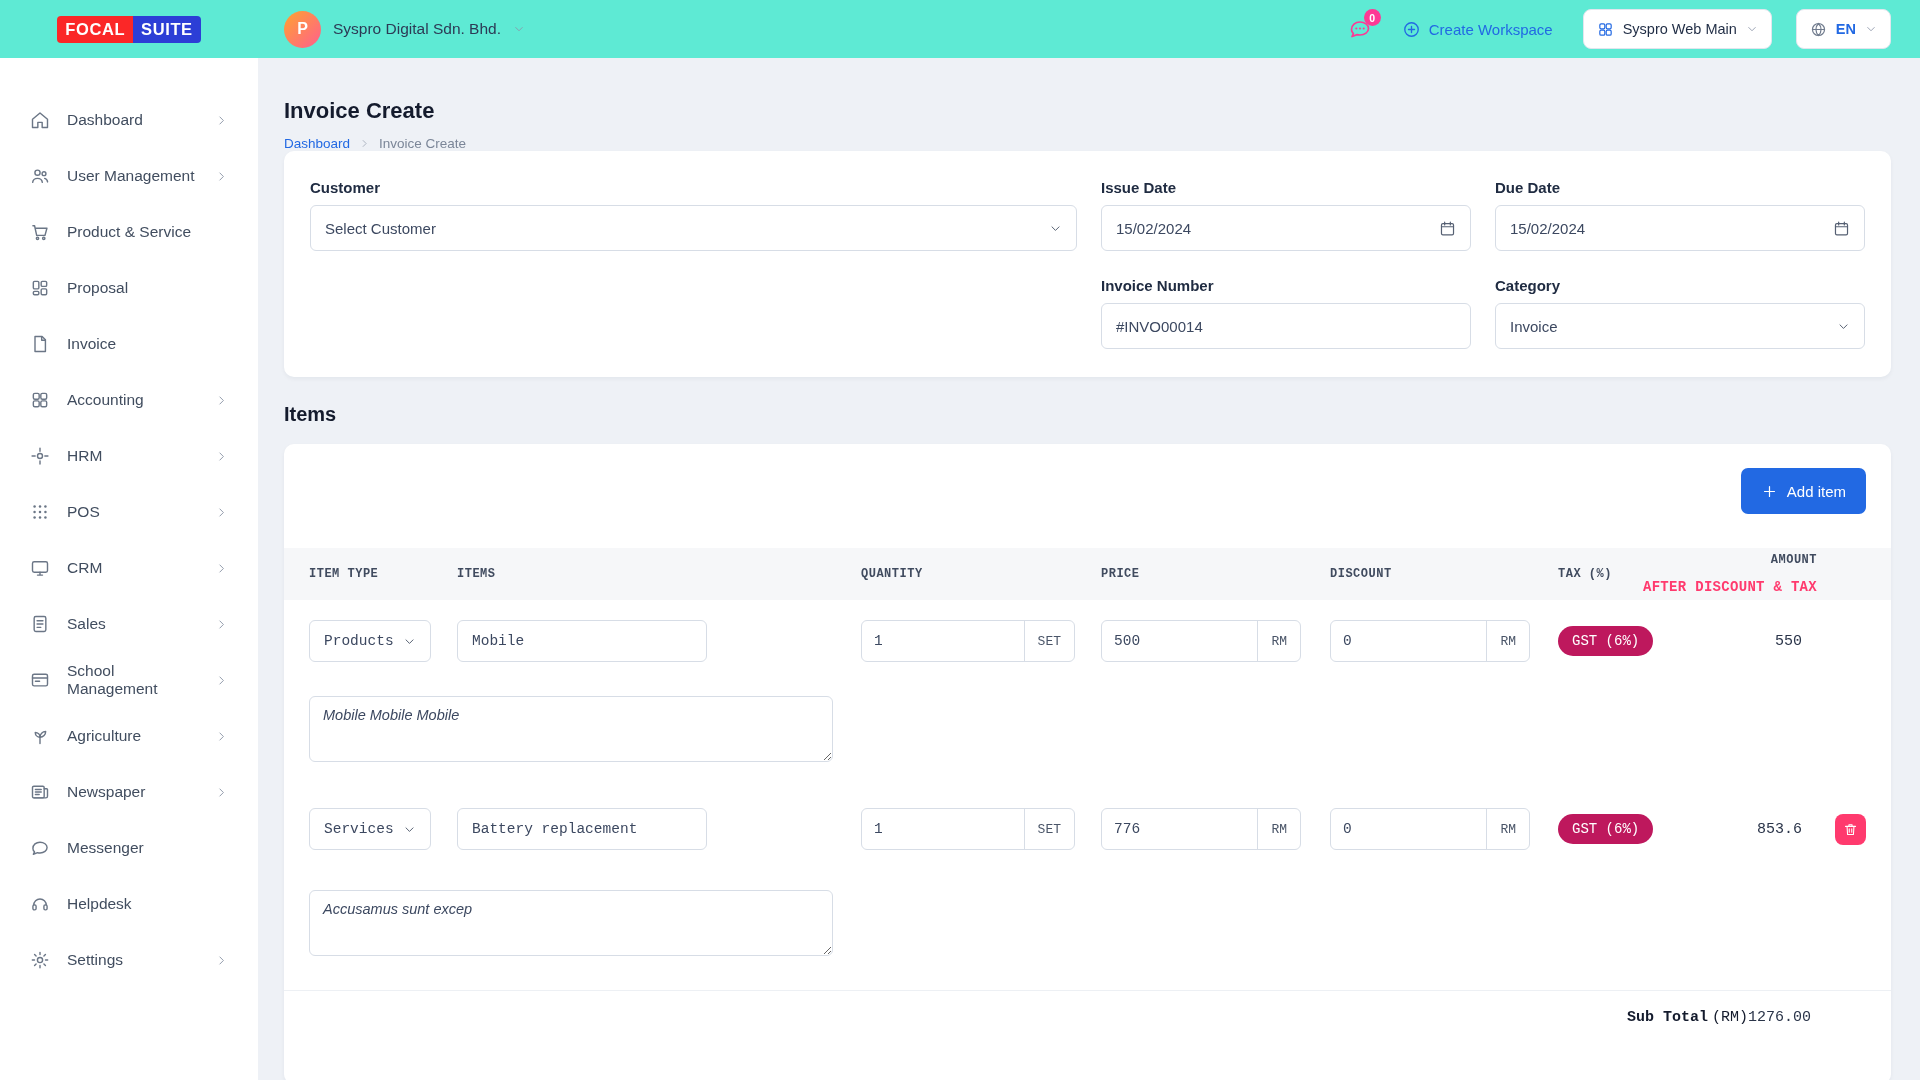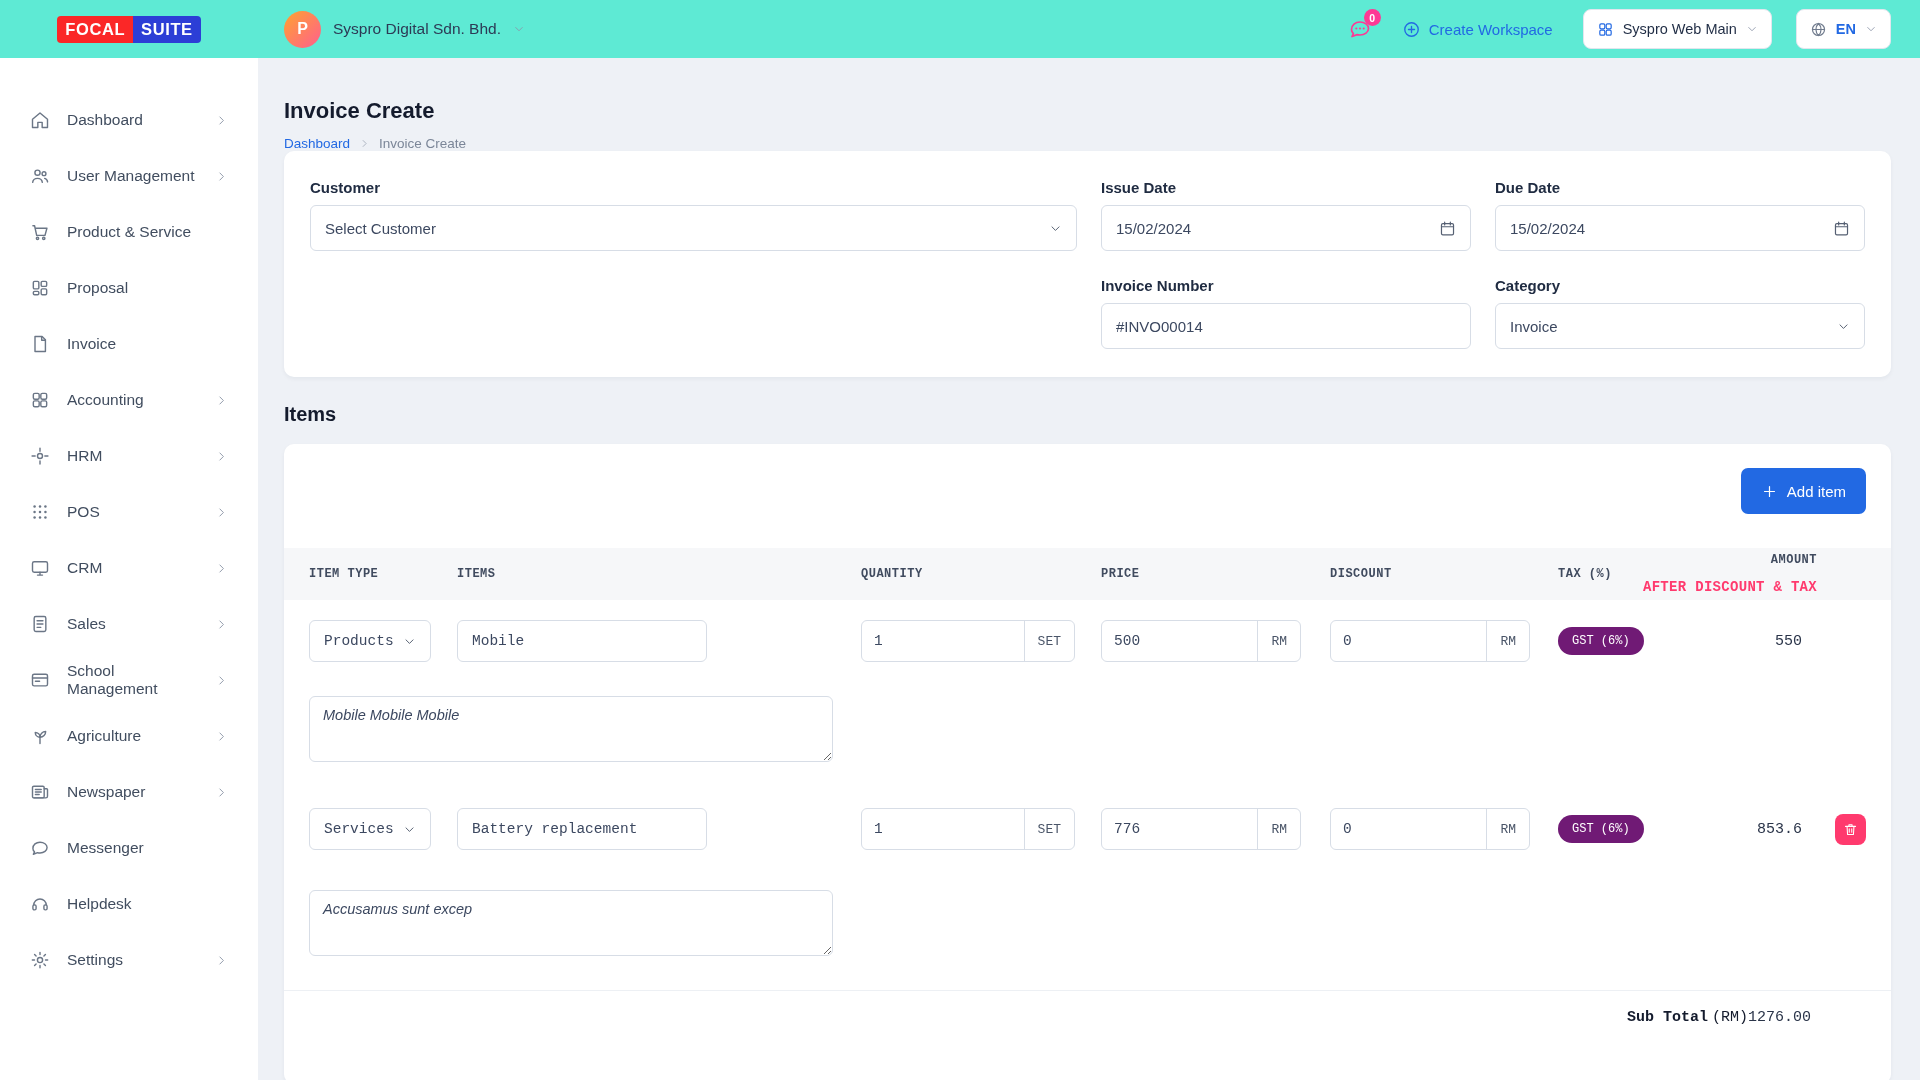--- a/index.html
+++ b/index.html
@@ -72,21 +72,21 @@
 
   .item-row { align-items:center; margin-top:20px; }
   .item-row.second { margin-top:46px; }
   .control-sm { height:42px; font-size:14.5px; }
   .w-sel { width:122px; }
   .w-item { width:250px; }
   .group { display:flex; height:42px; border:1px solid #d7dde6; border-radius:6px; background:#fff; overflow:hidden; }
   .group input { border:none; outline:none; flex:1; width:0; padding:0 12px; font-size:14.5px; color:#3c4860; font-family:inherit; background:transparent; }
   .suffix { border-left:1px solid #d7dde6; display:flex; align-items:center; justify-content:center; padding:0 13px; font-size:13px; color:#4a5568; white-space:nowrap; }
   .g-qty { width:214px; } .g-price { width:200px; } .g-disc { width:200px; }
-  .tax-pill { background:#701a75; color:#fff; font-size:12px; padding:7px 14px; border-radius:15px; display:inline-block; justify-self:start; }
+  .tax-pill { background:#be185d; color:#fff; font-size:14px; padding:7px 14px; border-radius:15px; display:inline-block; justify-self:start; }
   .amount-cell { text-align:right; padding-right:8px; font-size:15px; color:#2a3449; }
   .del-btn { width:31px; height:31px; border:none; border-radius:8px; background:#ff3a6e; color:#fff; display:flex; align-items:center; justify-content:center; cursor:pointer; font-size:15px; justify-self:end; }
 
   .desc-row { padding:0 25px; }
   .desc-row textarea { display:block; width:524px; height:66px; border:1px solid #d7dde6; border-radius:6px; padding:10px 13px; font-size:14.5px; color:#3c4860; font-family:inherit; resize:both; background:#fff;font-style:italic; }
   .desc-row.first textarea { margin-top:34px; }
   .desc-row.second textarea { margin-top:40px; }
 
   .divider { border-top:1px solid #edf0f4; margin-top:34px; }
   .subtotal-row { padding-top:18px; padding-bottom:24px; align-items:center; }

